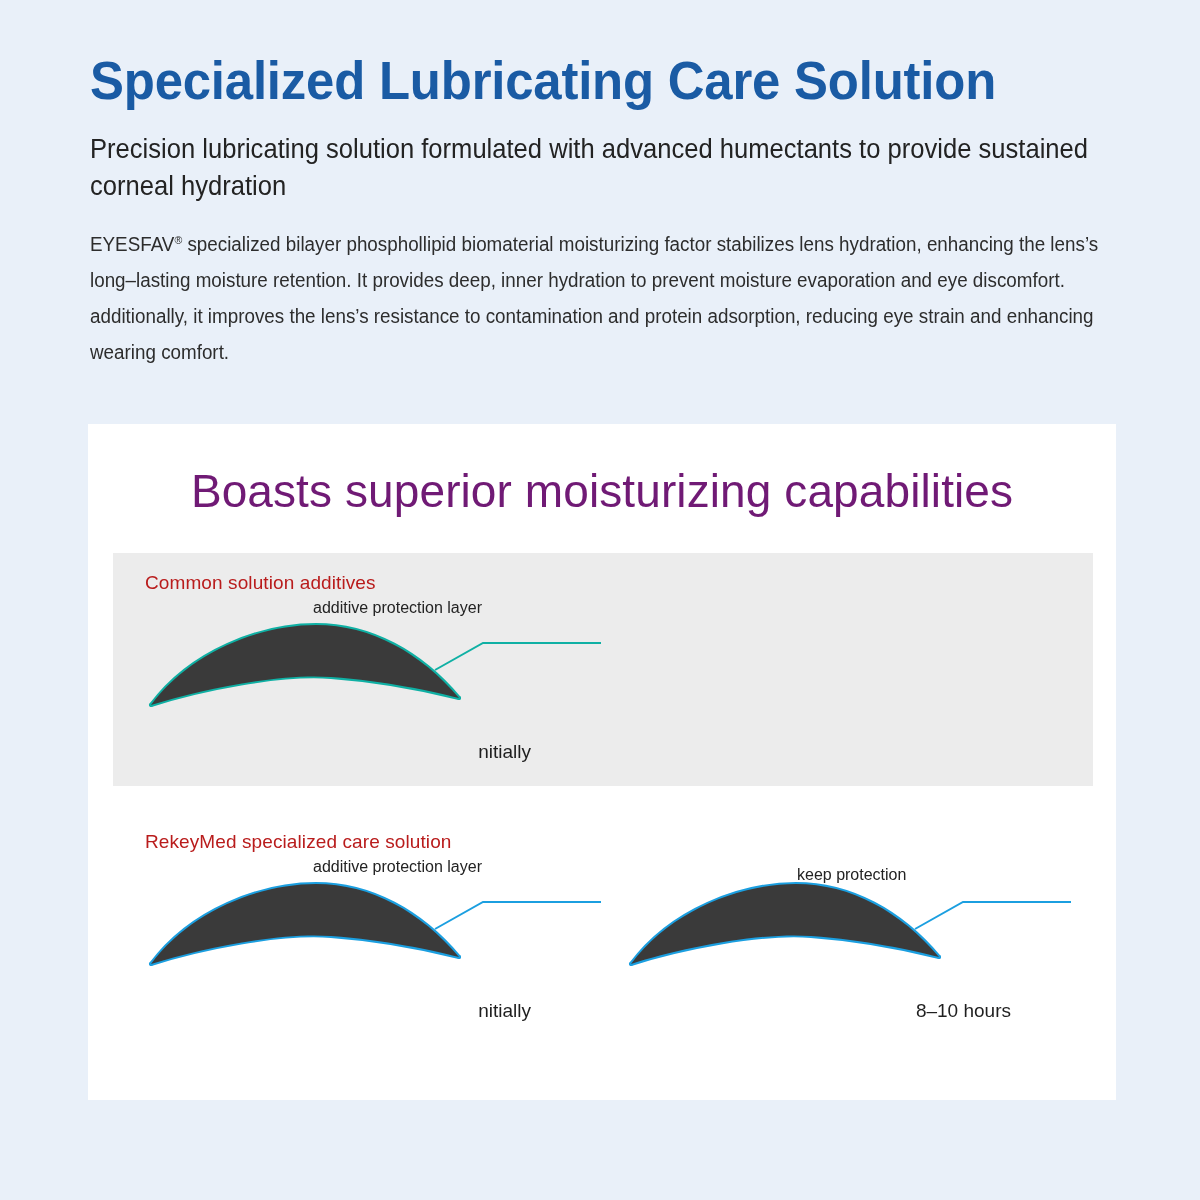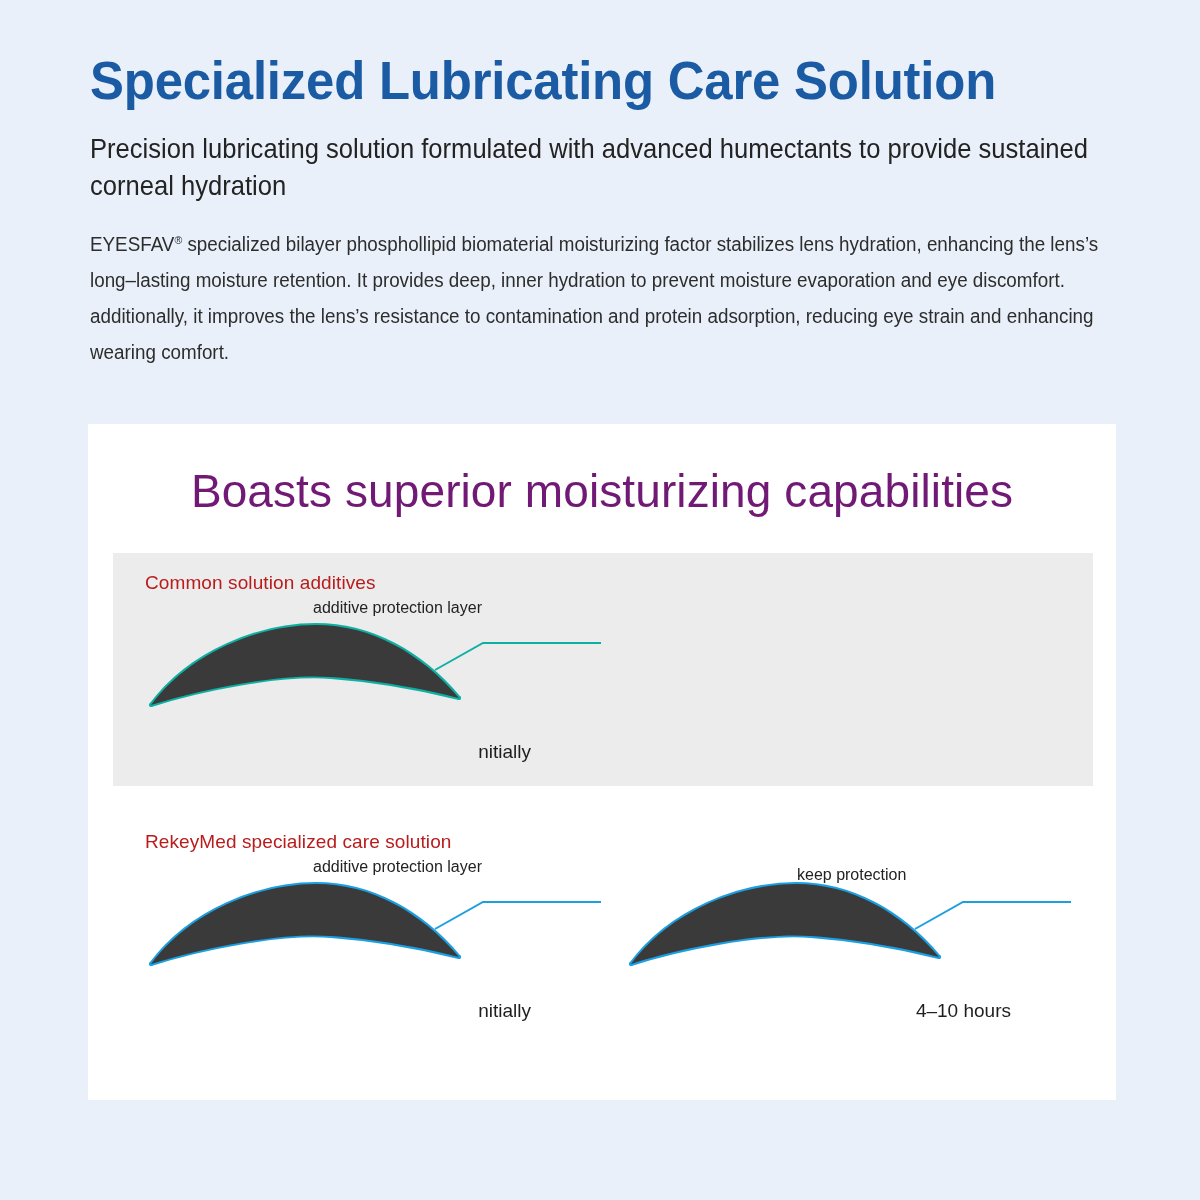--- a/index.html
+++ b/index.html
@@ -190,18 +190,18 @@
 
       <div class="lens-cell right">
         <svg class="lens-svg" width="470" height="150" viewBox="0 0 470 150">
           <path d="M20 112 C 60 58, 130 32, 185 32 C 240 32, 290 60, 328 105" fill="none" stroke="#1b9fe0" stroke-width="4" stroke-linecap="round"></path>
           <path d="M20 112 C 70 96, 150 80, 200 84 C 255 88, 300 98, 328 105" fill="none" stroke="#1b9fe0" stroke-width="4" stroke-linecap="round"></path>
           <path d="M20 112 C 60 58, 130 32, 185 32 C 240 32, 290 60, 328 105
                    C 300 98, 255 88, 200 84 C 150 80, 70 96, 20 112 Z" fill="#3a3a3a"></path>
           <path d="M304 77 L 352 50 L 460 50" fill="none" stroke="#1b9fe0" stroke-width="2"></path>
         </svg>
         <div class="callout-text" style="left:186px; top:6px;margin-top:8px;">keep protection</div>
-        <div class="lens-caption">4–10 hours</div>
+        <div class="lens-caption">8–10 hours</div>
       </div>
     </div>
 
   </div>
 </div>
 
 </body></html>

